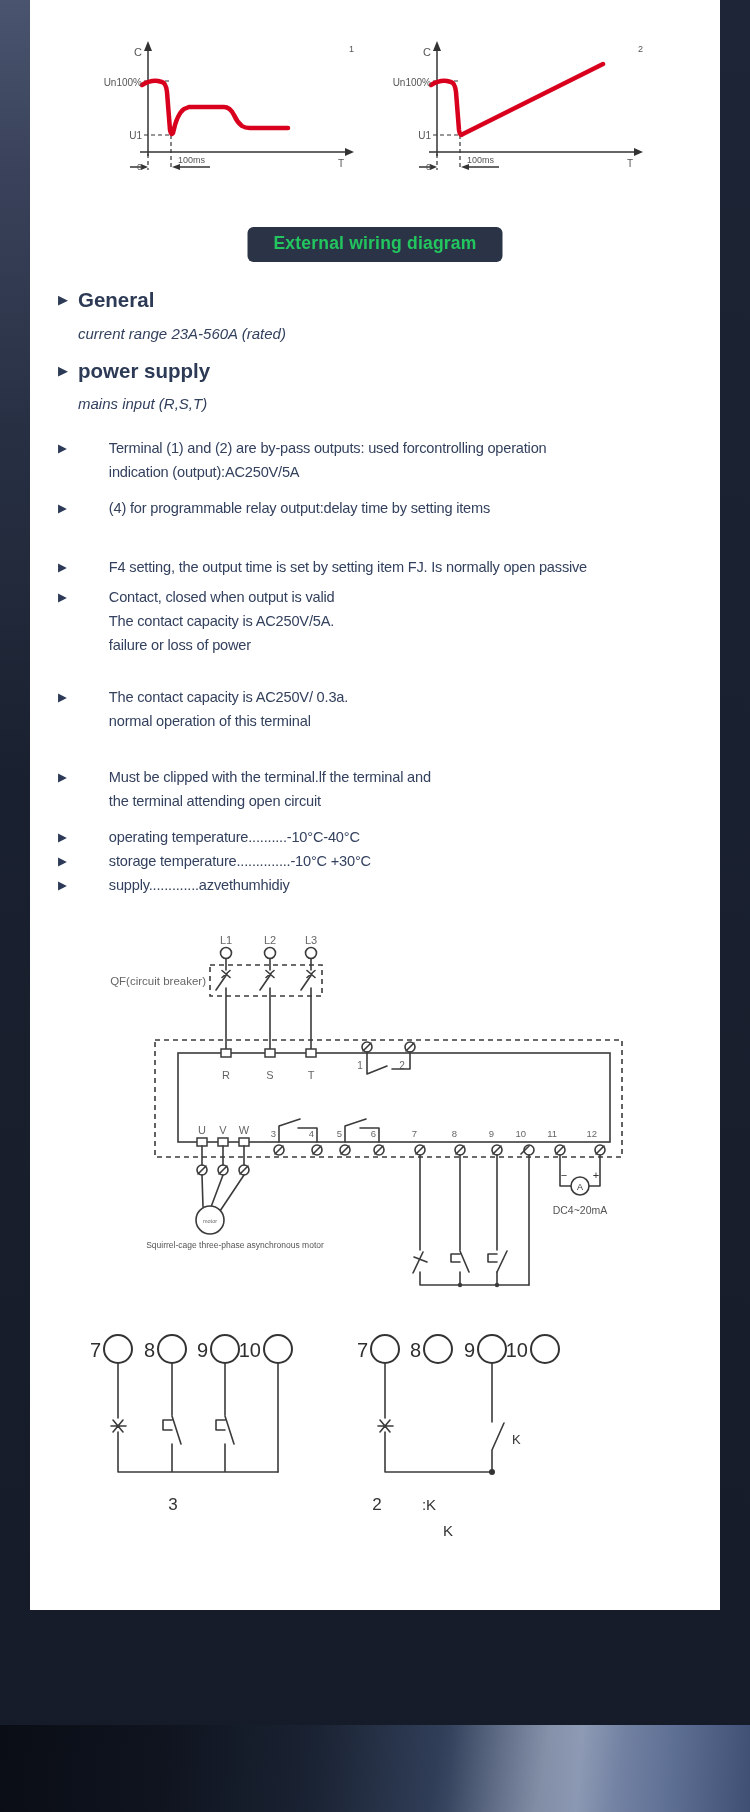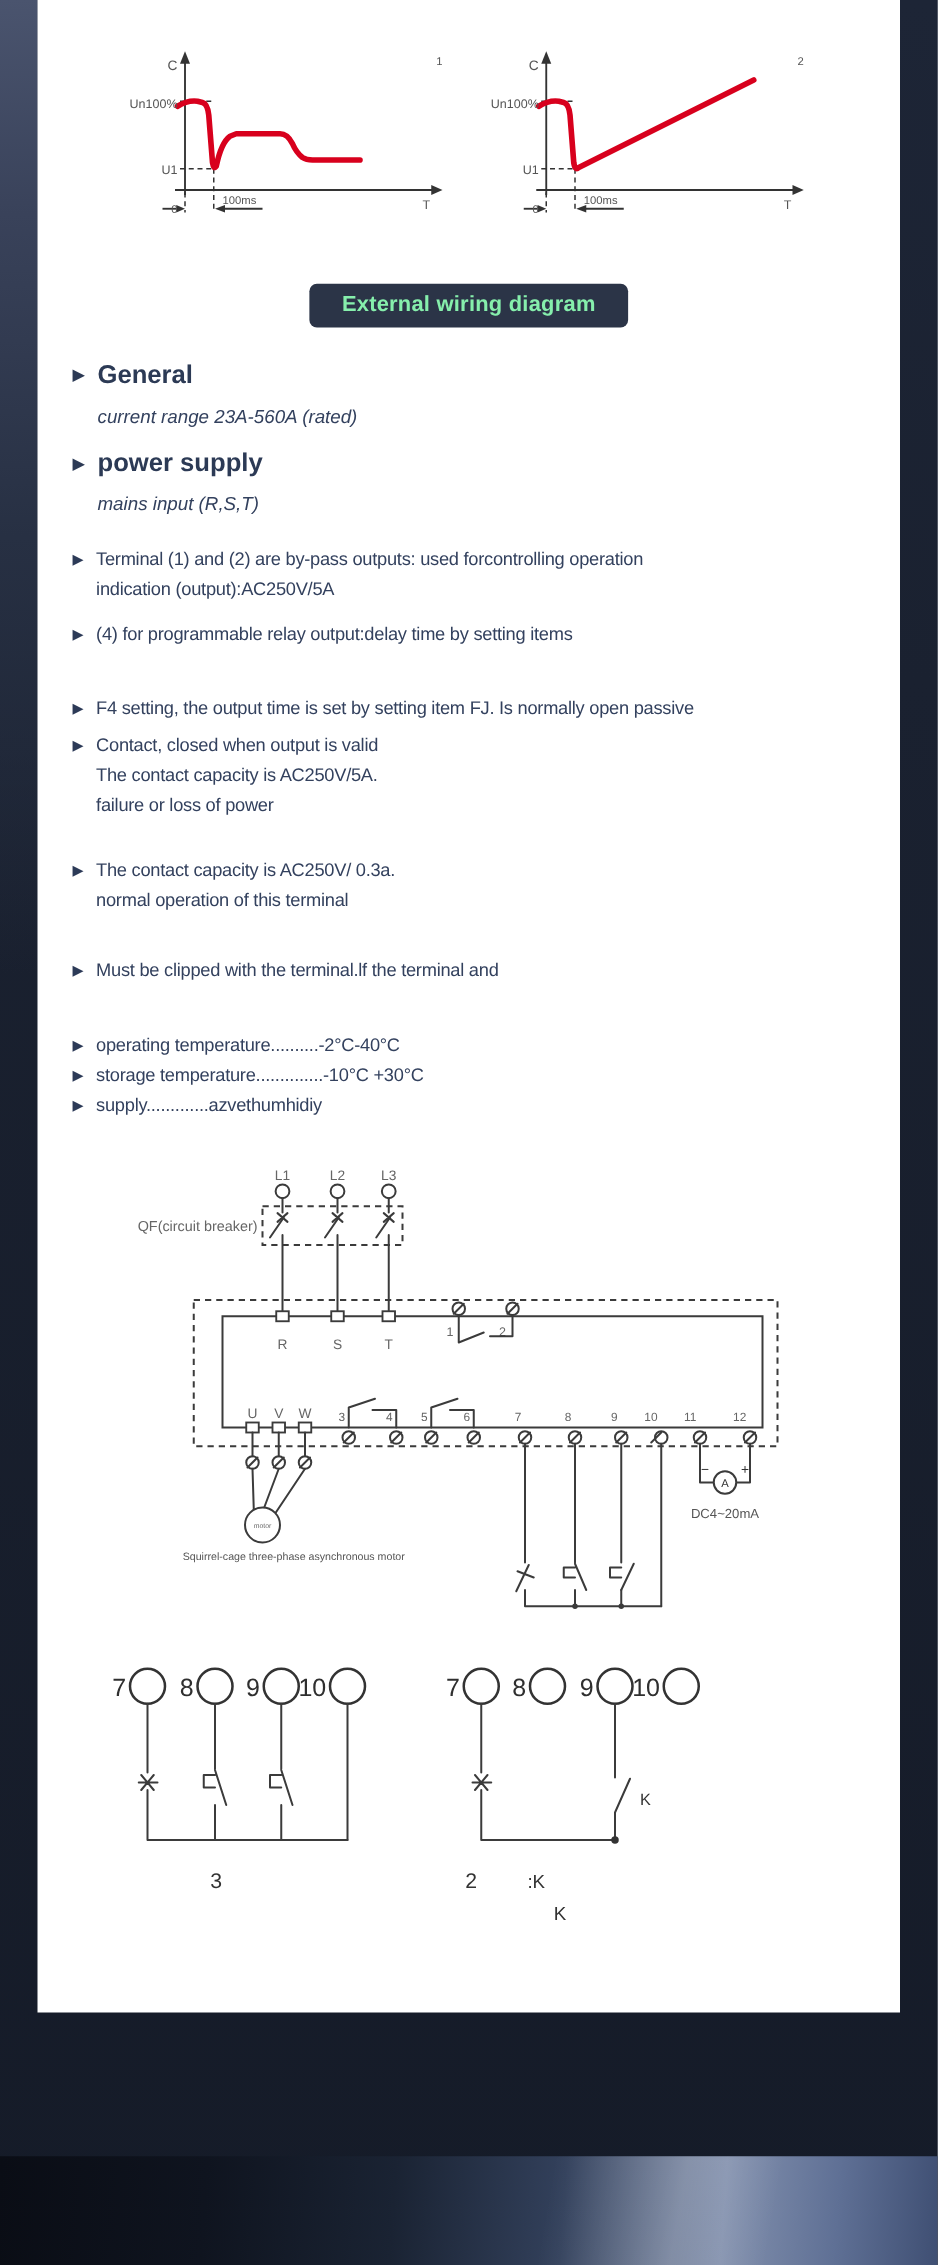--- a/index.html
+++ b/index.html
@@ -4,29 +4,29 @@
 <style>
   html,body{margin:0;padding:0;width:750px;height:1812px;overflow:hidden;
     font-family:"Liberation Sans","DejaVu Sans",sans-serif;
     background:linear-gradient(180deg,#1d2536 0%,#1a2130 30%,#151b28 100%);}
   .left-glow{position:absolute;left:0;top:0;width:30px;height:780px;
     background:linear-gradient(180deg,#4a546e 0%,#39425a 22%,#273043 55%,rgba(21,27,40,0) 100%);}
   .card{position:absolute;left:30px;top:0;width:690px;height:1610px;background:#fff;}
   .graph{position:absolute;top:36px;}
   #g1{left:28px;} #g2{left:317px;}
   .badge{position:absolute;top:227px;left:50%;transform:translateX(-50%);
-    background:#2b3447;color:#86efac;font-size:17.5px;font-weight:bold;
+    background:#2b3447;color:#22c55e;font-size:17.5px;font-weight:bold;
     padding:6px 26px 8px;border-radius:6px;white-space:nowrap;letter-spacing:.2px;}
   .sec-h{position:absolute;left:28px;display:flex;gap:10px;align-items:center;
     color:#2c3a55;font-weight:bold;font-size:20.5px;}
   .sec-h .bm{font-size:13px;color:#2c3a55;}
   .sec-d{position:absolute;left:48px;font-size:15px;color:#33415e;white-space:nowrap;font-style:italic;}
   .bullet{position:absolute;left:28px;display:flex;gap:10px;color:#33415e;}
   .bm{flex:none;font-size:11.5px;line-height:24px;color:#2c3a57;}
-  .bl{font-size:14.6px;line-height:24px;white-space:nowrap;letter-spacing:-.2px;}
+  .bl{font-size:14.6px;line-height:24px;white-space:nowrap;letter-spacing:-.2px;margin-left:32px;}
   svg{position:absolute;overflow:visible;}
   .wiring{left:0;top:920px;}
   .tdiag{left:0;top:1320px;}
   .wire{stroke:#3b3b3b;stroke-width:1.6;fill:none;stroke-linecap:round;}
   .dash{stroke:#3b3b3b;stroke-width:1.6;fill:none;stroke-dasharray:5 4;}
   .term{fill:#fff;stroke:#3b3b3b;stroke-width:1.6;}
   .term2{fill:#fff;stroke:#333;stroke-width:2;}
   .sq{fill:#fff;stroke:#3b3b3b;stroke-width:1.5;}
   .gaxis{stroke:#333;stroke-width:1.5;fill:none;}
   .gdash{stroke:#333;stroke-width:1.2;fill:none;stroke-dasharray:4 3;}
@@ -149,26 +149,27 @@
     <span class="bm">▶</span>
     <div>
         <div class="bl">The contact capacity is AC250V/ 0.3a.</div>
          <div class="bl">normal operation of this terminal</div>
       </div>
   </div>
   <div class="bullet" style="top:765px">
     <span class="bm">▶</span>
     <div>
         <div class="bl">Must be clipped with the terminal.lf the terminal and</div>
+         <div class="bl">the terminal attending open circuit</div>
       </div>
   </div>
   <div class="bullet" style="top:825px">
     <span class="bm">▶</span>
     <div>
-        <div class="bl">operating temperature..........-2°C-40°C</div>
+        <div class="bl">operating temperature..........-10°C-40°C</div>
       </div>
   </div>
   <div class="bullet" style="top:849px">
     <span class="bm">▶</span>
     <div>
         <div class="bl">storage temperature..............-10°C +30°C</div>
       </div>
   </div>
   <div class="bullet" style="top:873px">
     <span class="bm">▶</span>

